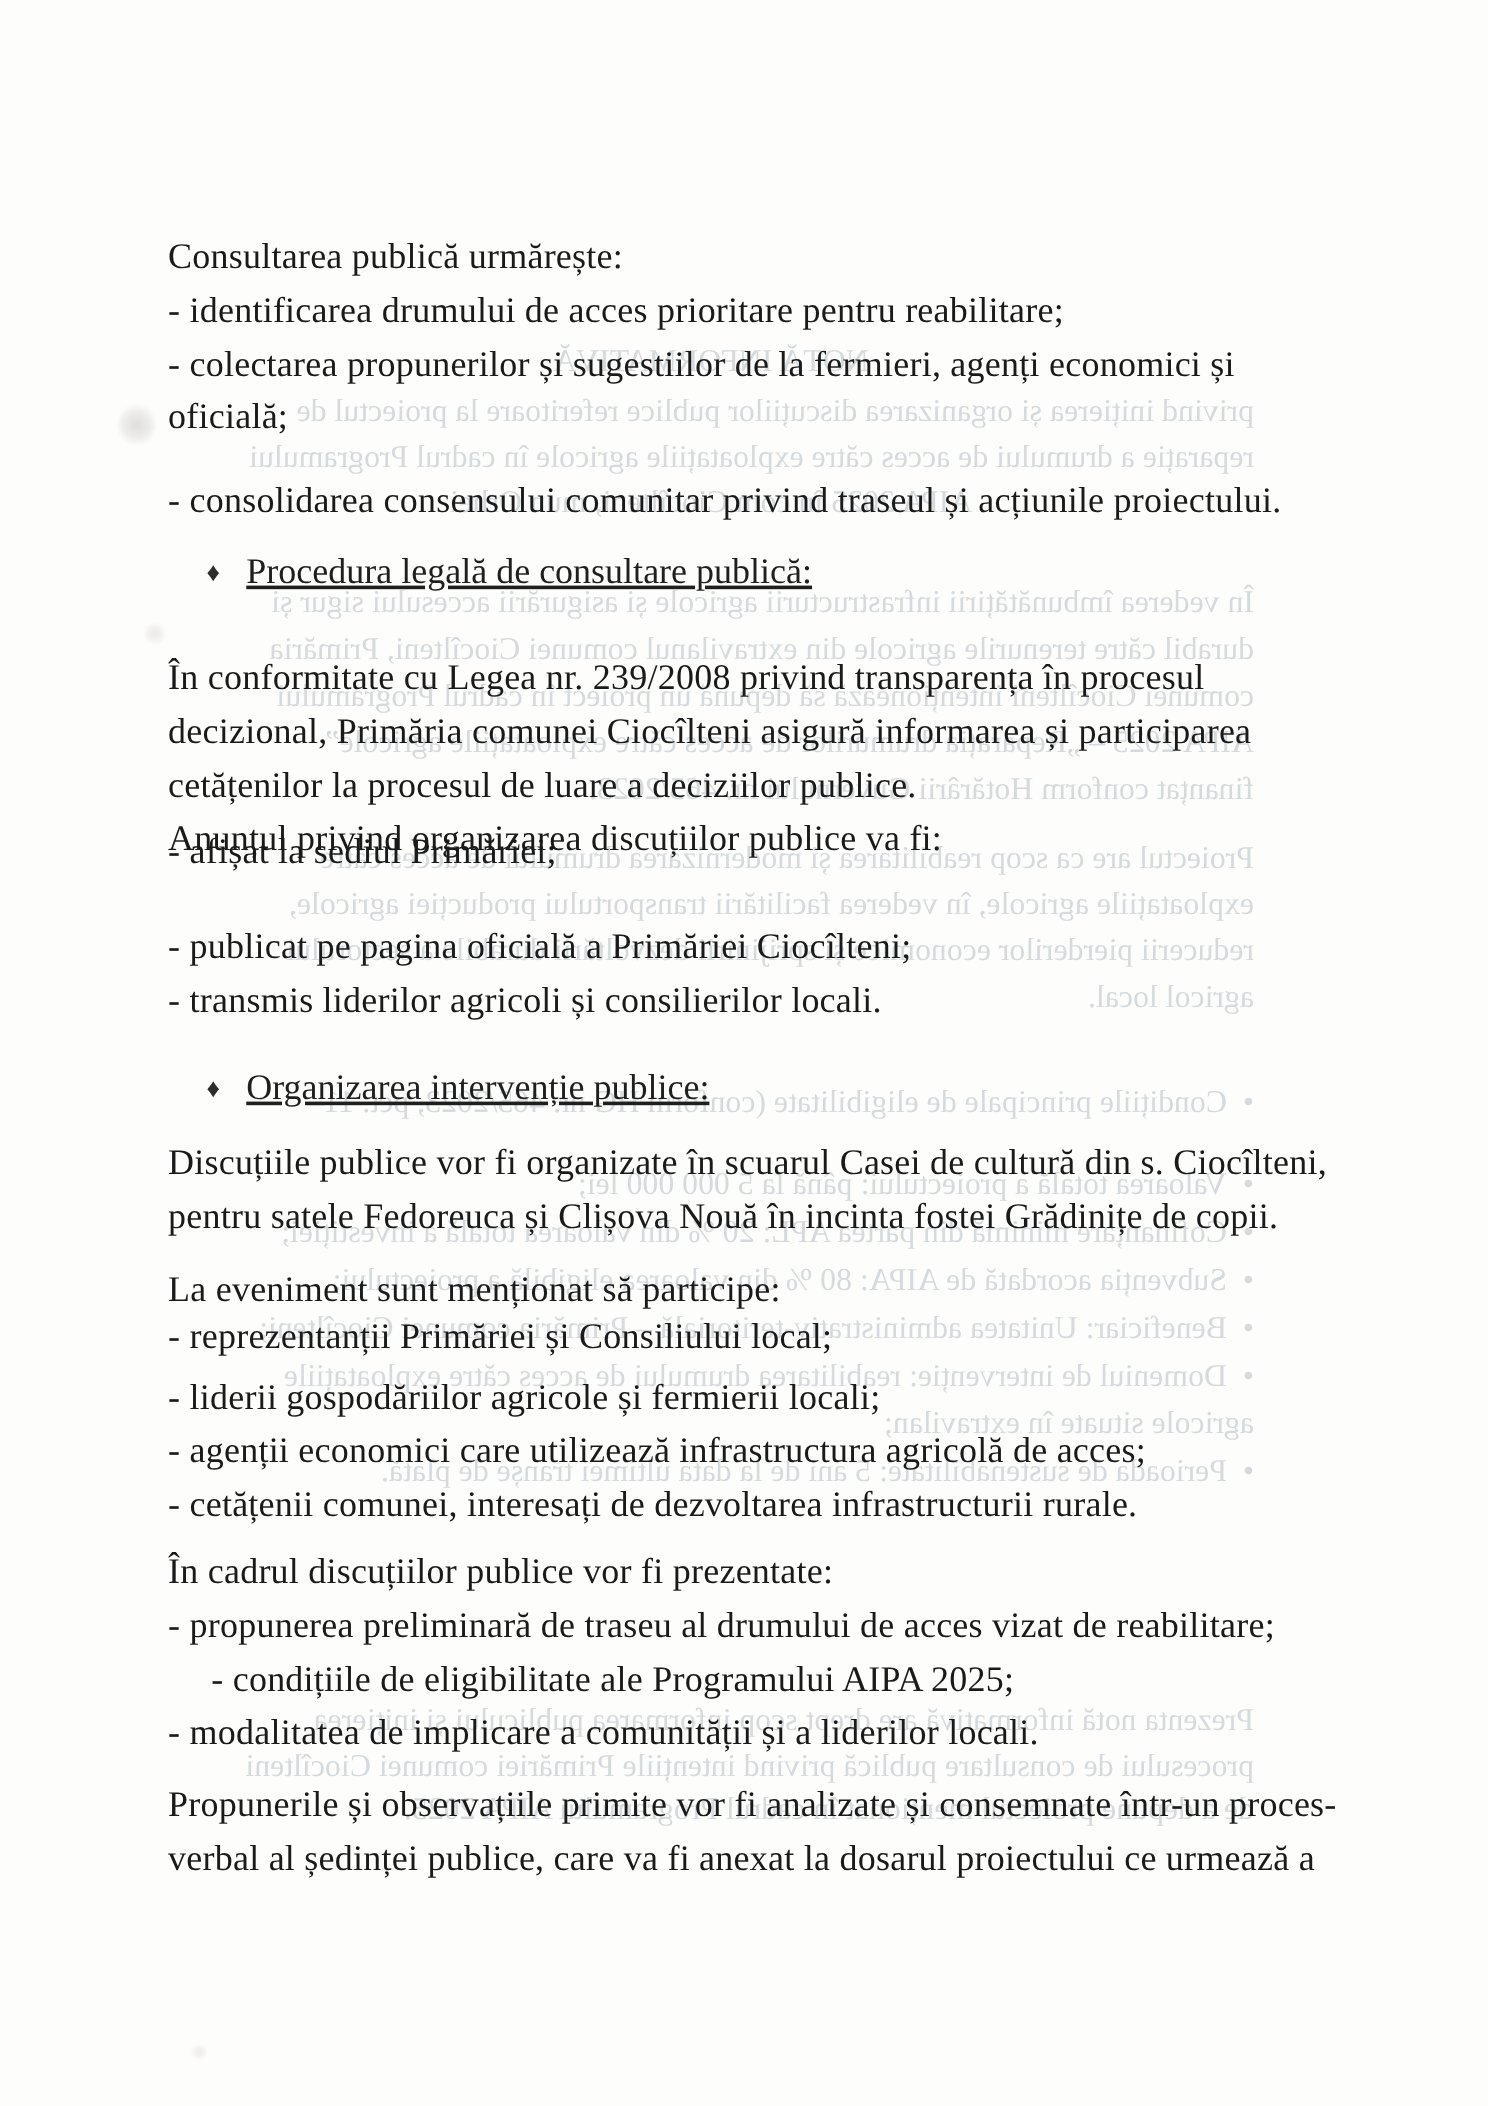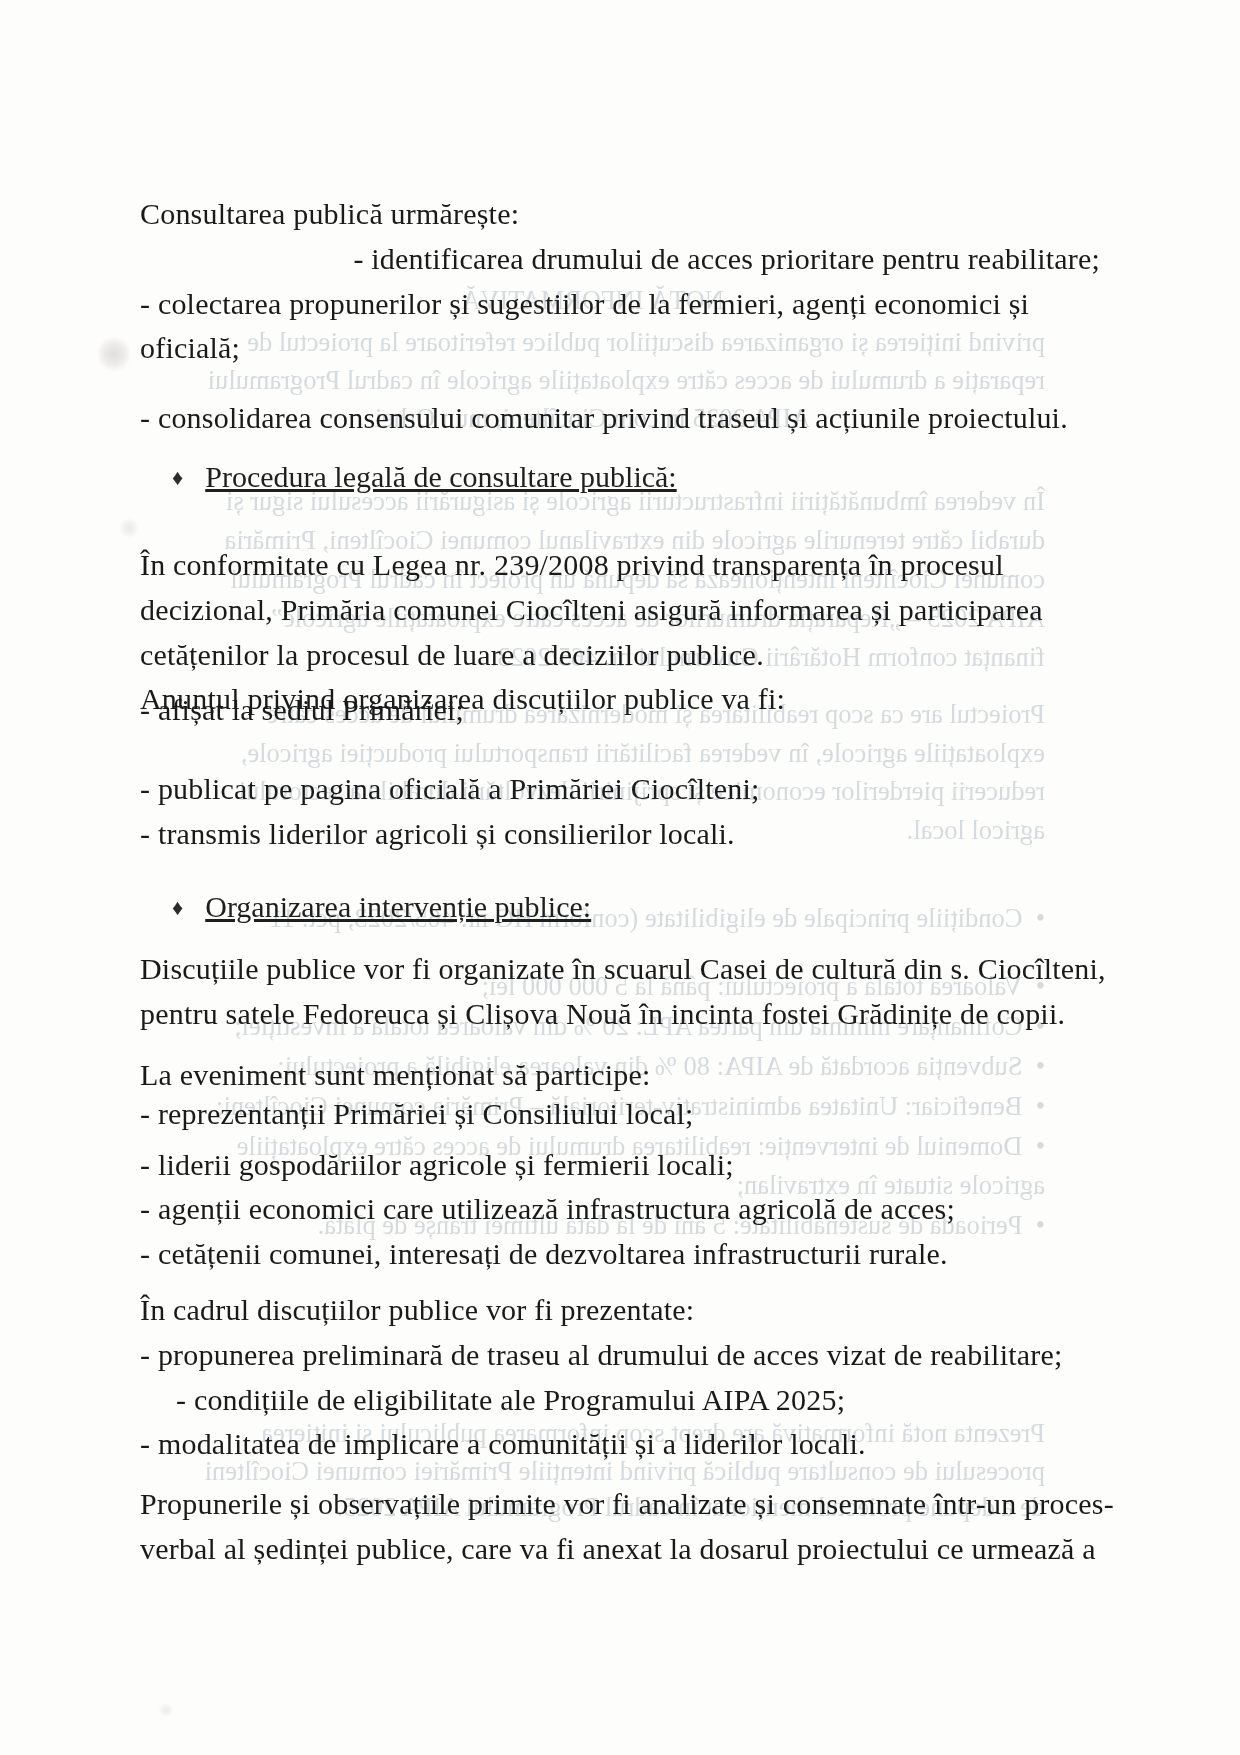--- a/index.html
+++ b/index.html
@@ -93,21 +93,21 @@
       <div class="bleed-line" style="top: 1091px;">• Beneficiar: Unitatea administrativ-teritorială – Primăria comunei Ciocîlteni;</div>
       <div class="bleed-line" style="top: 1131px;">• Domeniul de intervenție: reabilitarea drumului de acces către exploatațiile</div>
       <div class="bleed-line" style="top: 1170px; padding-left: 75px;">agricole situate în extravilan;</div>
       <div class="bleed-line" style="top: 1210px;">• Perioada de sustenabilitate: 5 ani de la data ultimei tranșe de plată.</div>
       <div class="bleed-line" style="top: 1418px;">Prezenta notă informativă are drept scop informarea publicului și inițierea</div>
       <div class="bleed-line" style="top: 1456px;">procesului de consultare publică privind intențiile Primăriei comunei Ciocîlteni</div>
       <div class="bleed-line" style="top: 1492px;">de a depune proiectul menționat în cadrul Programului AIPA 2025.</div>
     </div>
   <div id="doc">
       <div class="text-line" style="top: 197px;">Consultarea publică urmărește:</div>
-      <div class="text-line" style="top: 241.8px; text-align: right;">- identificarea drumului de acces prioritare pentru reabilitare;</div>
+      <div class="text-line" style="top: 241.8px;">- identificarea drumului de acces prioritare pentru reabilitare;</div>
       <div class="text-line" style="top: 286.6px;">- colectarea propunerilor și sugestiilor de la fermieri, agenți economici și</div>
       <div class="text-line" style="top: 331.4px;">oficială;</div>
       <div class="text-line" style="top: 373px; margin-top: 28px;">- consolidarea consensului comunitar privind traseul și acțiunile proiectului.</div>
       <div class="bullet-heading" style="top: 460px;"><span class="diamond">♦</span><span>Procedura legală de consultare publică:</span></div>
       <div class="text-line" style="top: 548px;">În conformitate cu Legea nr. 239/2008 privind transparența în procesul</div>
       <div class="text-line" style="top: 592.8px;">decizional, Primăria comunei Ciocîlteni asigură informarea și participarea</div>
       <div class="text-line" style="top: 637.6px;">cetățenilor la procesul de luare a deciziilor publice.</div>
       <div class="text-line" style="top: 682.4px;">Anunțul privind organizarea discuțiilor publice va fi:</div>
       <div class="text-line" style="top: 693px;">- afișat la sediul Primăriei;</div>
       <div class="text-line" style="top: 772px;">- publicat pe pagina oficială a Primăriei Ciocîlteni;</div>

